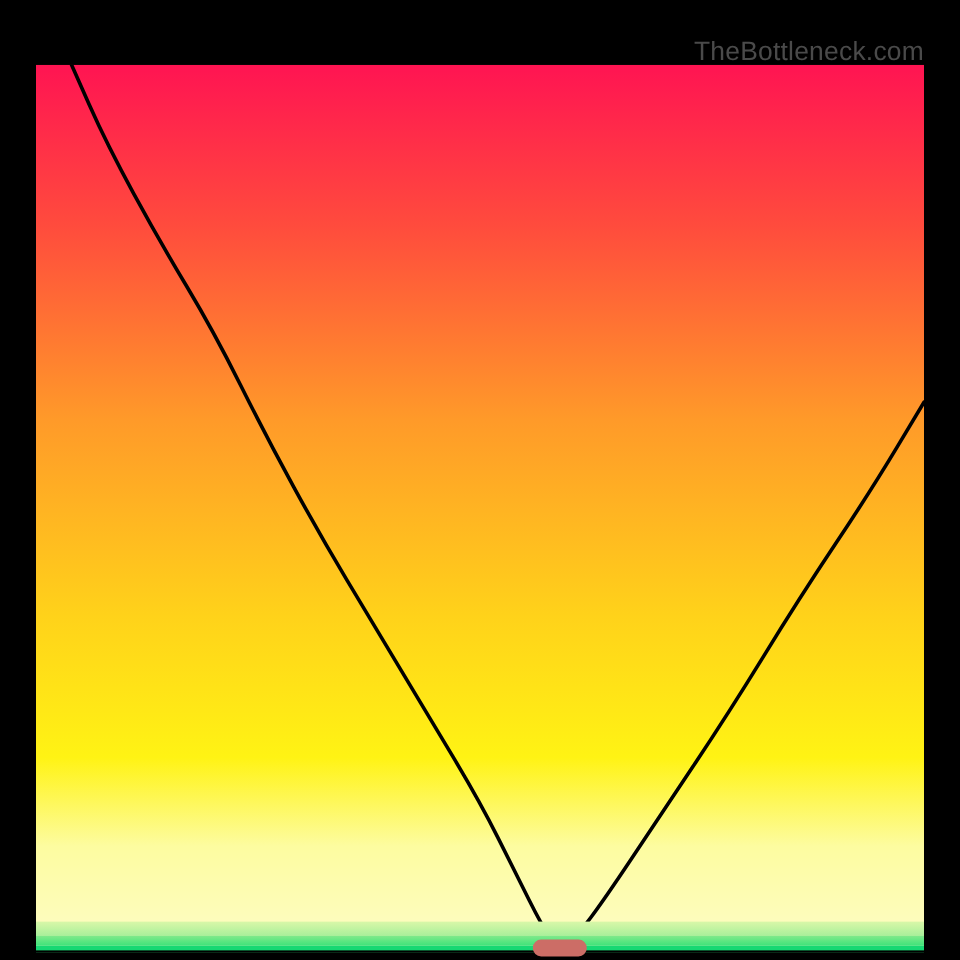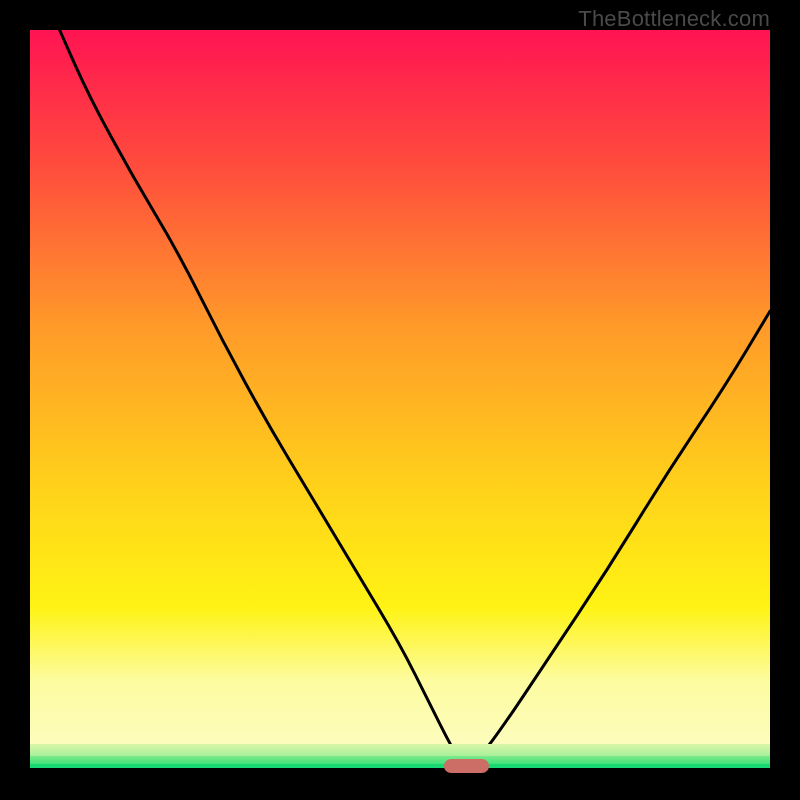--- a/index.html
+++ b/index.html
@@ -8,20 +8,21 @@
     width: 800px;
     height: 800px;
     background: #000;
     overflow: hidden;
   }
   .frame {
     position: relative;
     width: 800px;
     height: 664px;
     background: #000;
+    margin-top: 24px;
   }
   .plot-area {
     position: absolute;
     left: 30px;
     top: 30px;
     width: 740px;
     height: 740px;
   }
   .watermark {
     position: absolute;

